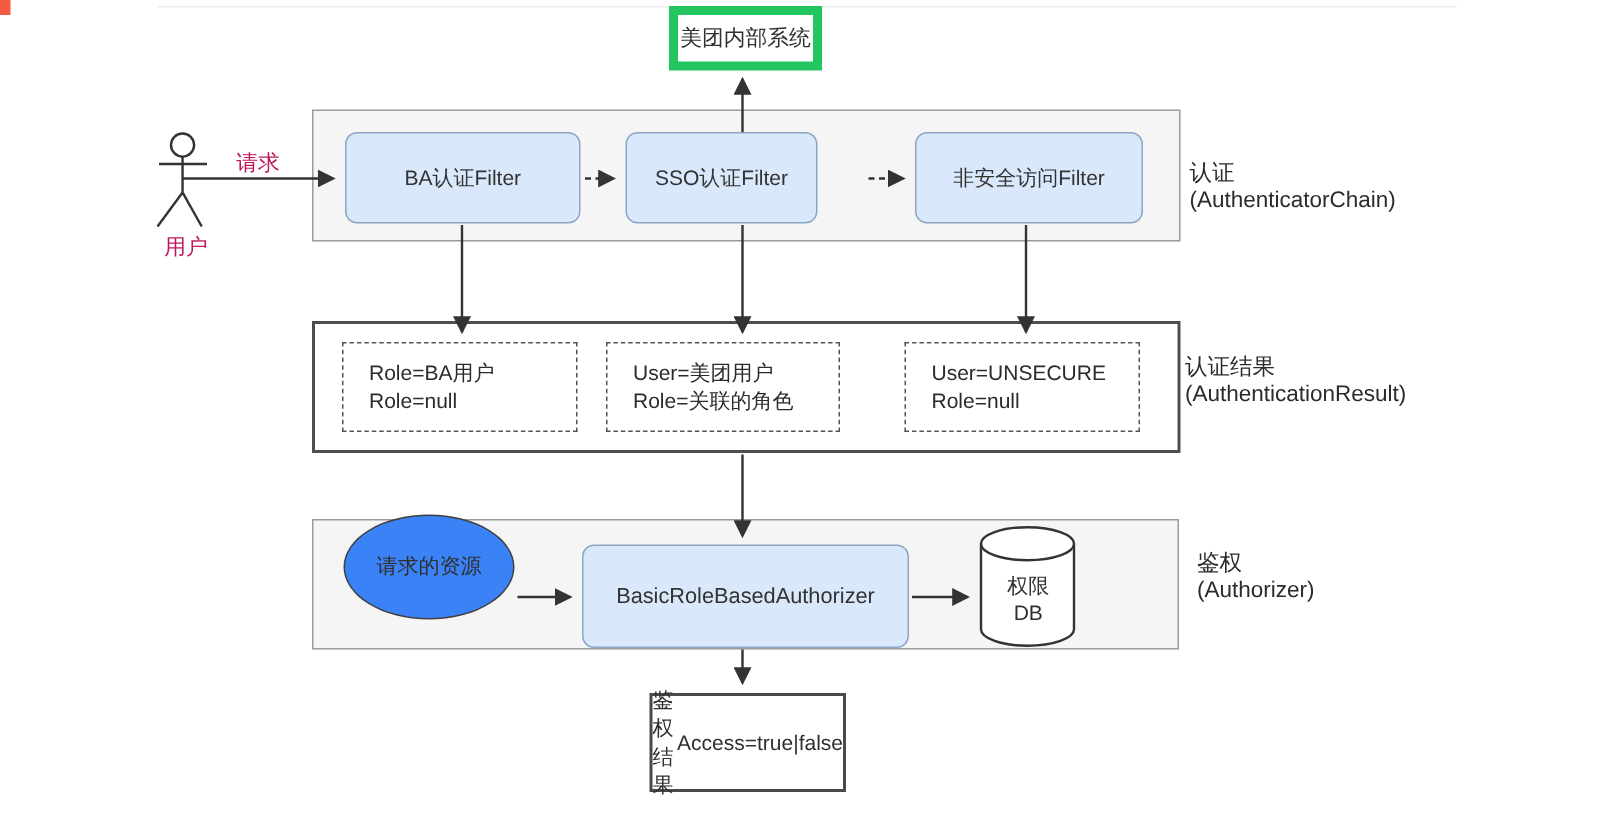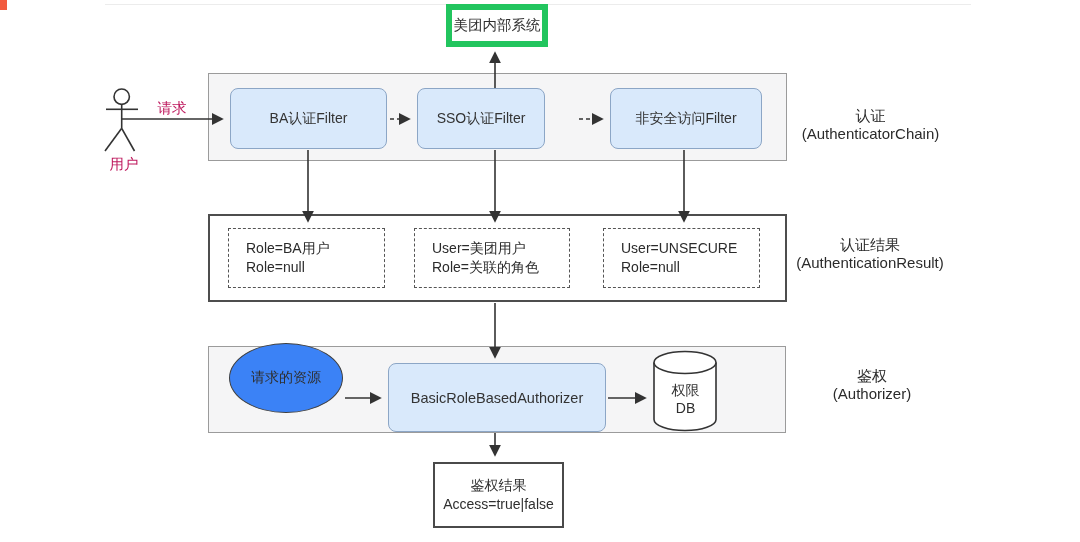--- a/index.html
+++ b/index.html
@@ -22,33 +22,33 @@
 
   .blue-node{background:#d9e9fb;border:1px solid #8ca6c6;border-radius:8px;font-size:14px;color:#333;}
   .filter-1{left:230px;top:88px;width:157px;height:61px;}
   .filter-2{left:417px;top:88px;width:128px;height:61px;}
   .filter-3{left:610px;top:88px;width:152px;height:61px;}
 
   .dashed-box{background:#fff;border:1.5px dashed #555;box-sizing:border-box;
     display:flex;flex-direction:column;justify-content:center;
     padding-left:17px;font-size:14px;line-height:19.5px;color:#2b2b2b;}
   .result-1{left:228px;top:228px;width:157px;height:60px;}
-  .result-2{left:414px;top:228px;width:156px;height:60px;}
+  .result-2{left:404px;top:228px;width:156px;height:60px;}
   .result-3{left:603px;top:228px;width:157px;height:60px;}
 
   .ellipse{left:229px;top:343px;width:114px;height:70px;border-radius:50%;
     background:#3b82f6;border:1.5px solid #404040;font-size:14px;}
   .authorizer-box{left:388px;top:363px;width:218px;height:69px;font-size:14.5px;}
   .db-label{left:654px;top:381px;width:63px;text-align:center;font-size:14px;line-height:18px;}
 
   .final-box{left:433px;top:462px;width:127px;height:62px;background:#fff;border:2px solid #4a4a4a;
-    display:flex;flex-direction:column;align-items:center;justify-content:center;
+    display:flex;flex-direction:row;align-items:center;justify-content:center;
     font-size:14px;line-height:19px;}
 
-  .side-label{text-align:center;font-size:15px;line-height:17.5px;color:#2b2b2b;}
+  .side-label{font-size:15px;line-height:17.5px;color:#2b2b2b;}
   .side-label-1{left:793px;top:107px;width:155px;}
   .side-label-2{left:790px;top:236px;width:160px;}
   .side-label-3{left:798px;top:367px;width:148px;}
 
   .small-label{font-size:14.5px;color:#be185d;}
   .user-label{left:104px;top:155px;width:40px;text-align:center;}
   .request-label{left:152px;top:99px;width:40px;text-align:center;}
 
   svg{display:block;}
   .overlay{left:0;top:0;width:1080px;height:542px;pointer-events:none;}

